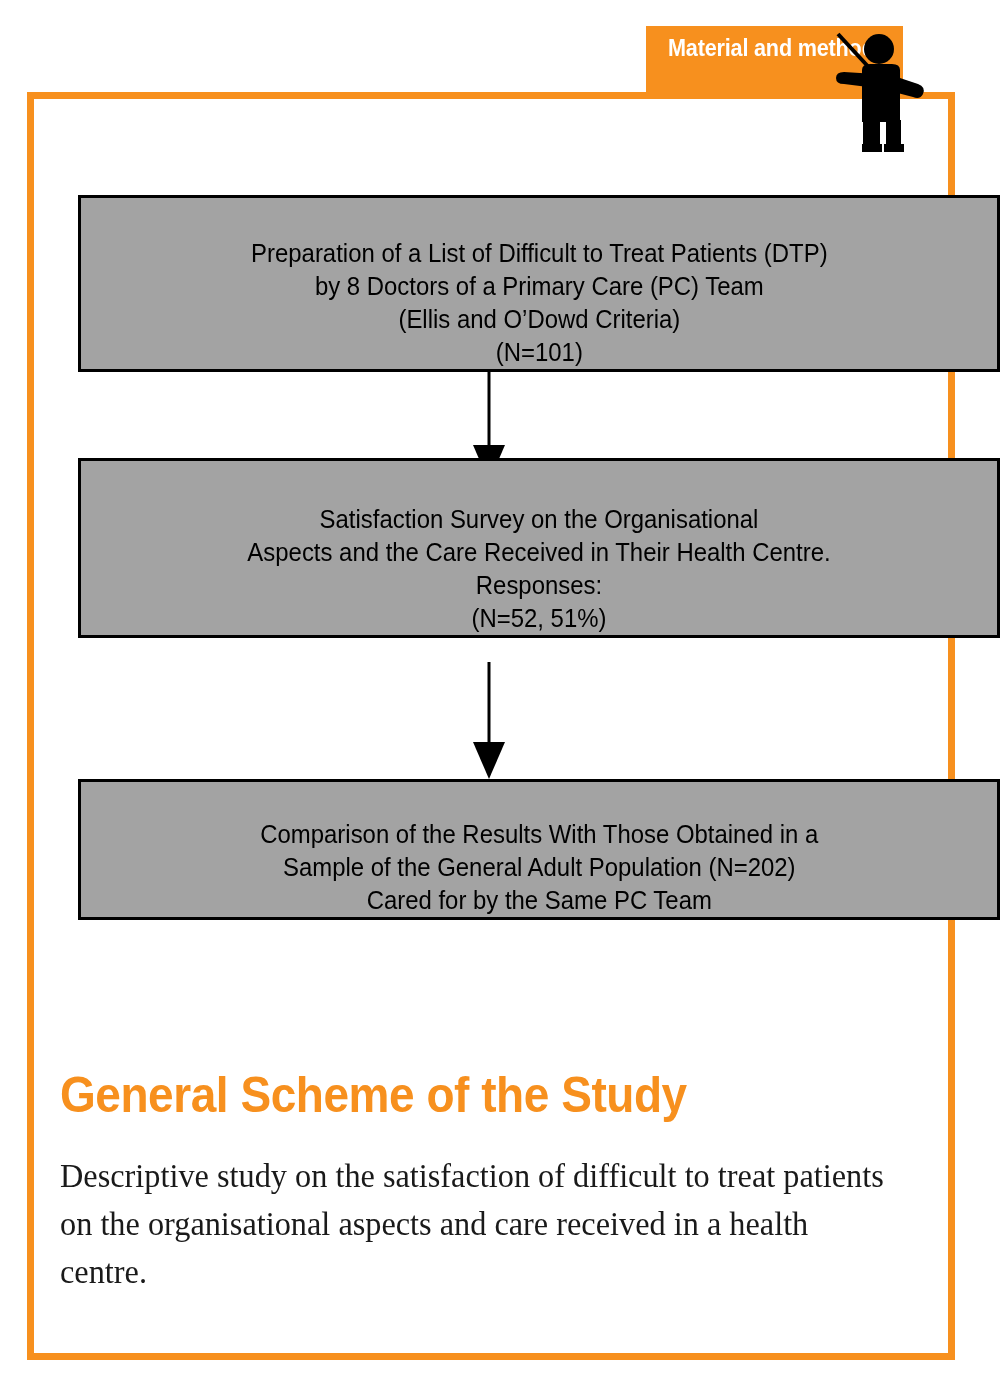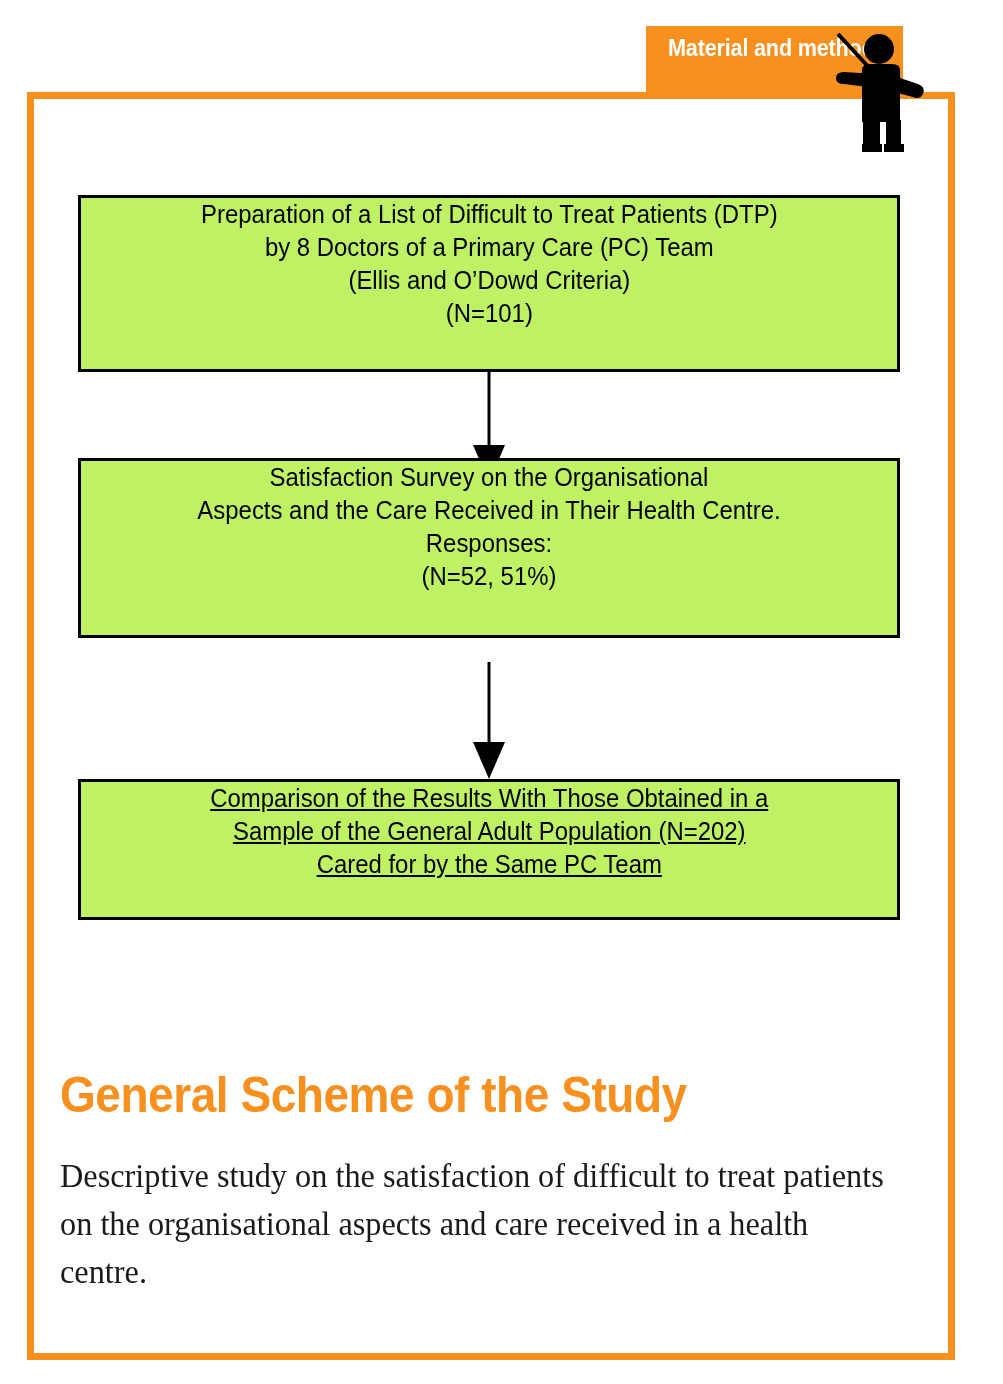--- a/index.html
+++ b/index.html
@@ -58,32 +58,32 @@
     top: 22px;
     width: 110px;
     height: 135px;
     z-index: 7;
   }
 
   
   .flow-box {
     position: absolute;
     left: 78px;
-    width: 822px;
+    width: 922px;
     border: 3px solid #000000;
     box-sizing: border-box;
-    background: #bef264;
+    background: #a3a3a3;
     display: flex;
-    align-items: flex-start;
+    align-items: flex-end;
     justify-content: center;
     z-index: 3;
   }
   #flow-box-1 { top: 195px;  height: 177px; }
   #flow-box-2 { top: 458px;  height: 180px; }
-  #flow-box-3 { top: 779px;  height: 141px; text-decoration: underline; }
+  #flow-box-3 { top: 779px;  height: 141px; }
 
   .flow-box-text {
     text-align: center;
     font-family: "Liberation Sans Narrow", "Liberation Sans", sans-serif;
     font-size: 26px;
     line-height: 33px;
     color: #000000;
     white-space: pre-line;
     transform: scaleX(0.92);
   }

